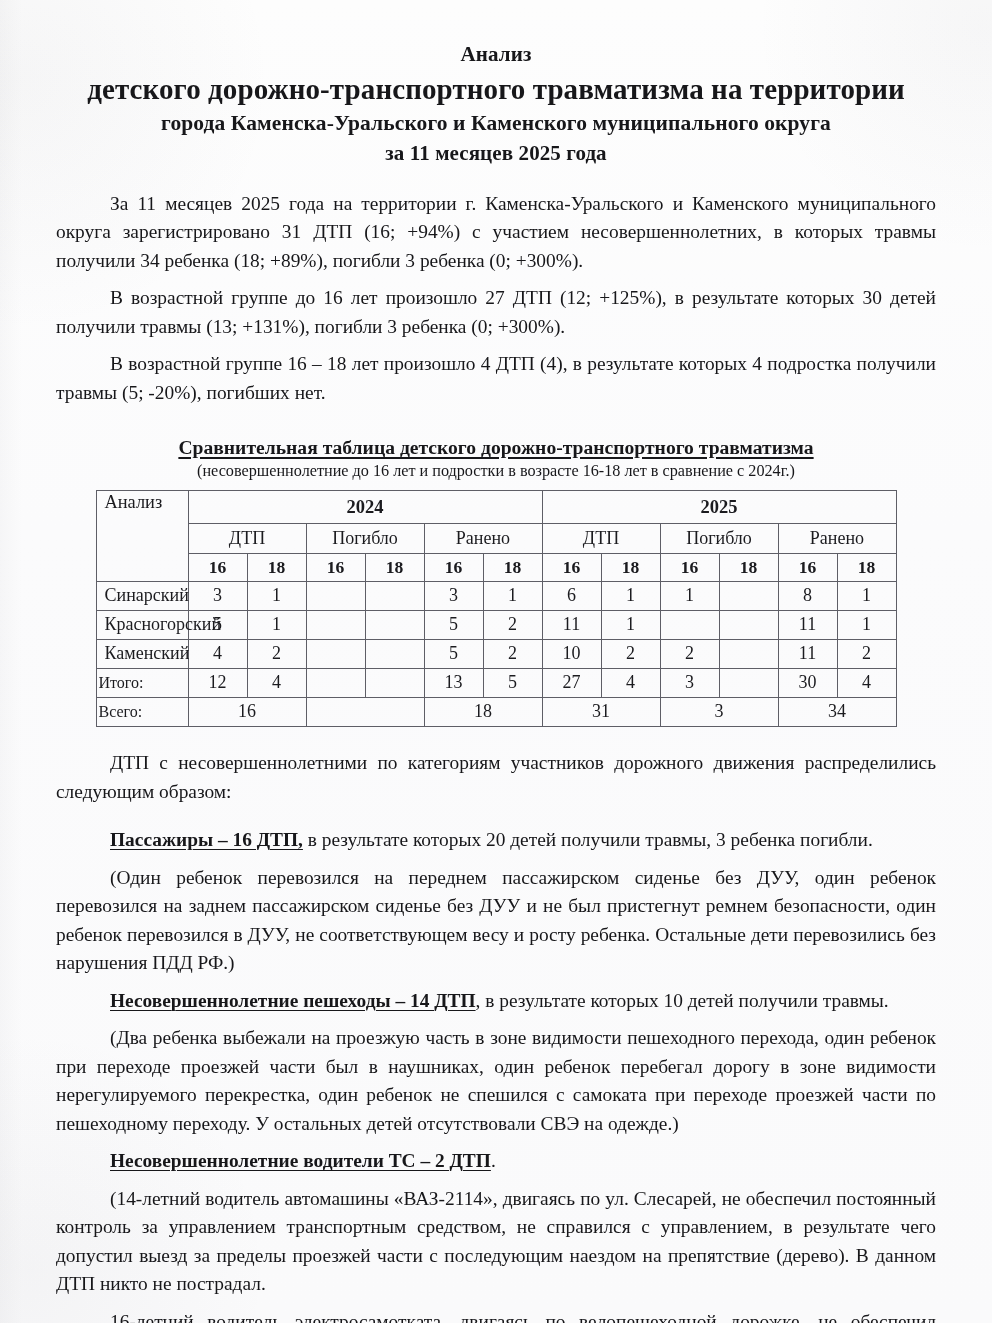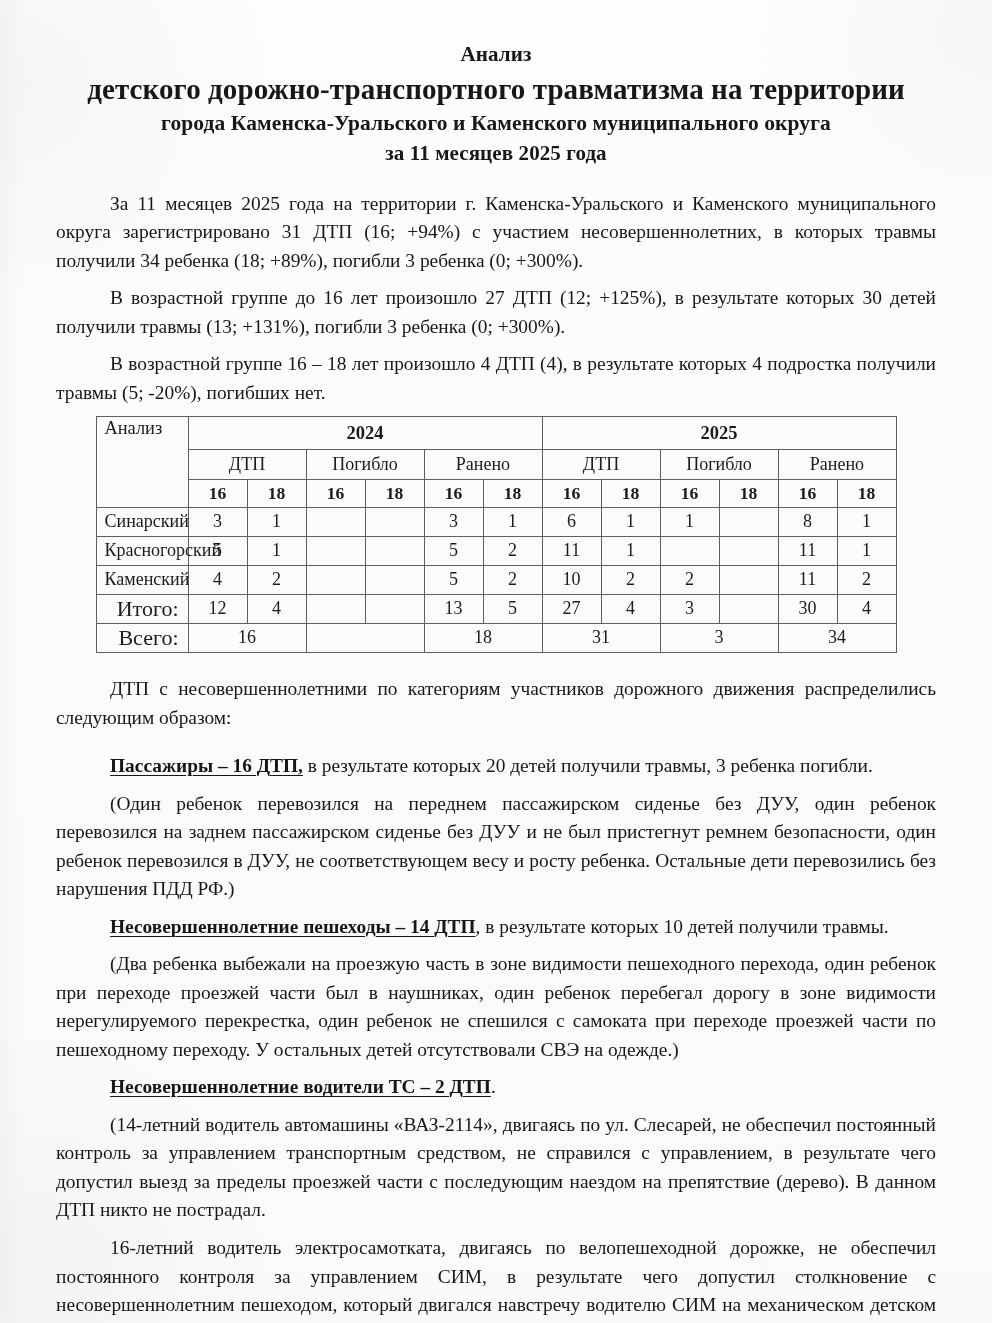--- a/index.html
+++ b/index.html
@@ -140,23 +140,23 @@
     font-size: 17.6px;
     height: 25px;
   }
   table.cmp td.region {
     text-align: left;
     padding-left: 8px;
     font-size: 18px;
     white-space: nowrap;
   }
   table.cmp td.rowlabel-right {
-    text-align: right;
+    text-align: left;
     padding-right: 9px;
-    font-size: 22px;
+    font-size: 16px;
   }
   table.cmp th.region-head {
     text-align: left;
     padding-left: 8px;
     vertical-align: top;
     font-size: 18.4px;
   }
   table.cmp .val { font-size: 18px; }
   col.c-region { width: 92px; }
   col.c-num    { width: 59px; }
@@ -173,20 +173,24 @@
       <span class="tl tl-3">города Каменска-Уральского и Каменского муниципального округа</span>
       <span class="tl tl-4">за 11 месяцев 2025 года</span>
     </div>
 
     <div class="intro-block">
       <p class="para">За 11 месяцев 2025 года на территории г. Каменска-Уральского и Каменского муниципального округа зарегистрировано 31 ДТП (16; +94%) с участием несовершеннолетних, в которых травмы получили 34 ребенка (18; +89%), погибли 3 ребенка (0; +300%).</p>
       <p class="para">В возрастной группе до 16 лет произошло 27 ДТП (12; +125%), в результате которых 30 детей получили травмы (13; +131%), погибли 3 ребенка (0; +300%).</p>
       <p class="para">В возрастной группе 16 – 18 лет произошло 4 ДТП (4), в результате которых 4 подростка получили травмы (5; -20%), погибших нет.</p>
     </div>
 
+    <div class="table-caption">
+      <span class="cap-main">Сравнительная таблица детского дорожно-транспортного травматизма</span>
+      <span class="cap-sub">(несовершеннолетние до 16 лет и подростки в возрасте 16-18 лет в сравнение с 2024г.)</span>
+    </div>
 
     <div class="table-wrap">
       <table class="cmp">
         <colgroup>
           <col class="c-region">
           <col class="c-num">
             <col class="c-num">
             <col class="c-num">
           <col class="c-num">
             <col class="c-num">

